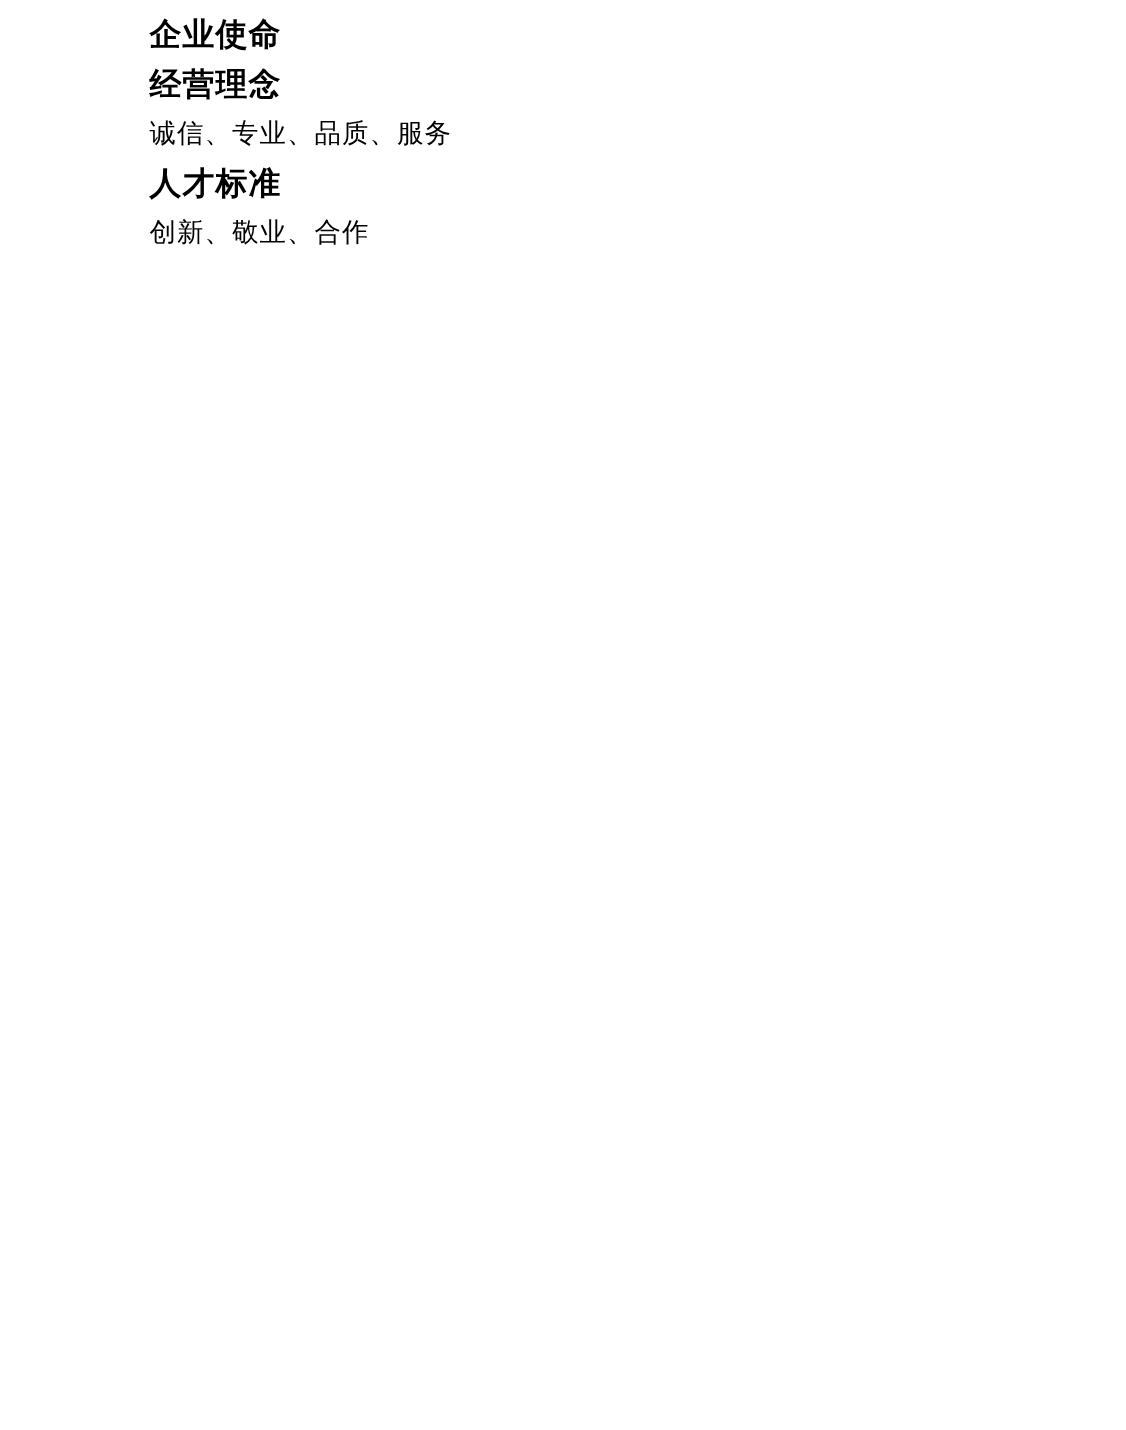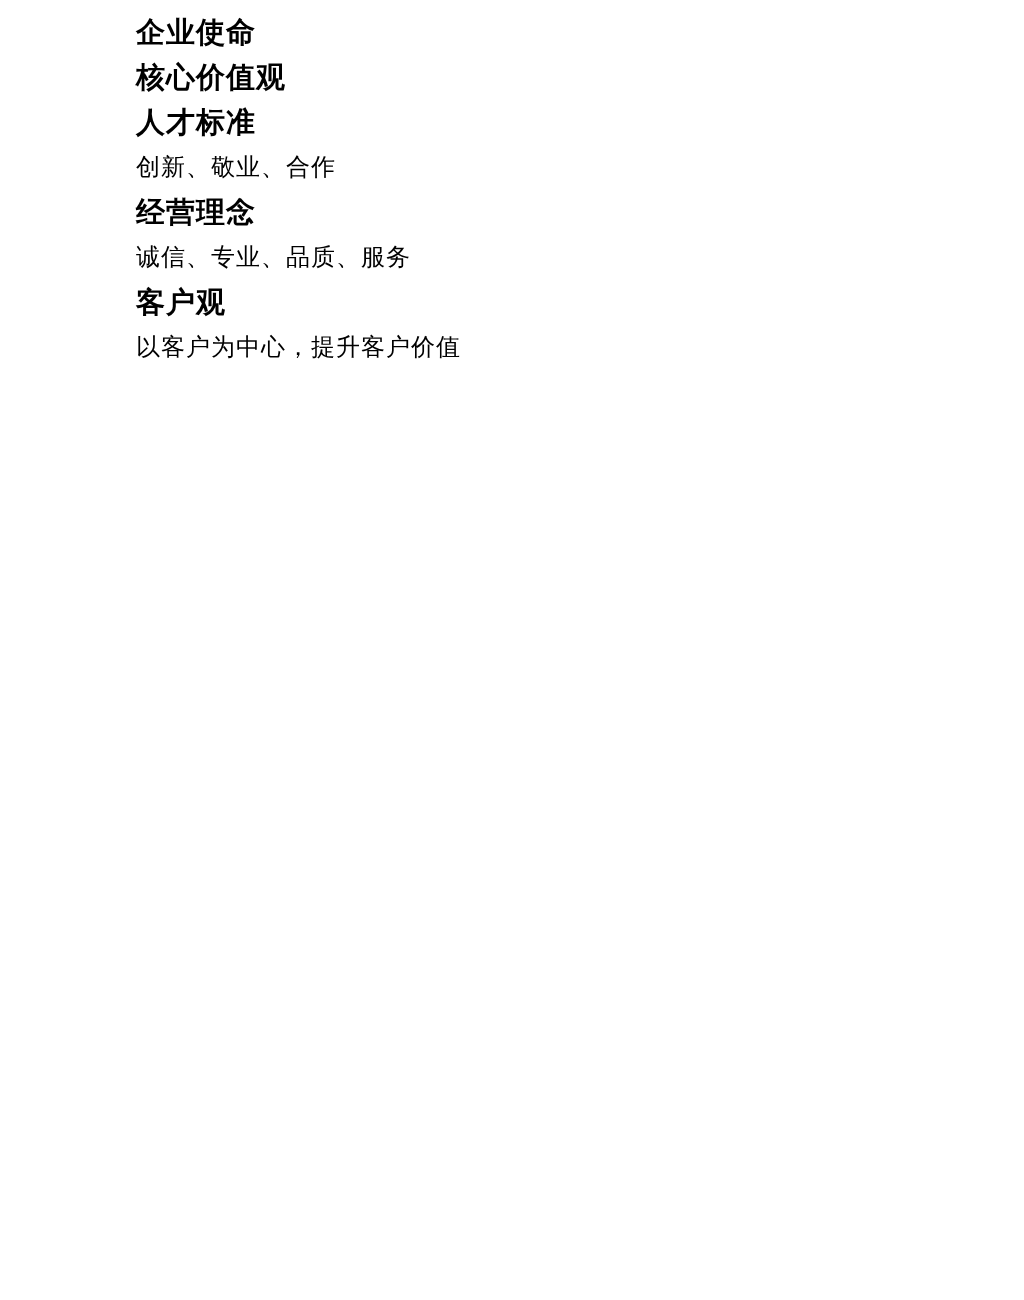--- a/index.html
+++ b/index.html
@@ -43,31 +43,26 @@
 <body>
 
 <div class="page">
 
 
   <div class="doc-section">
     <h2 class="doc-heading">企业使命</h2>
   </div>
 
   <div class="doc-section">
-    <h2 class="doc-heading">核心价值观</h2>
-  </div>
-
-  <div class="doc-section">
-    <h2 class="doc-heading">人才标准</h2>
-    <p class="doc-body">创新、敬业、合作</p>
   </div>
 
   <div class="doc-section">
     <h2 class="doc-heading">经营理念</h2>
     <p class="doc-body">诚信、专业、品质、服务</p>
   </div>
 
   <div class="doc-section">
-    <h2 class="doc-heading">客户观</h2>
-    <p class="doc-body">以客户为中心，提升客户价值</p>
+    <h2 class="doc-heading">人才标准</h2>
+    <p class="doc-body">创新、敬业、合作</p>
   </div>
+
 
 </div>
 
 </body></html>

